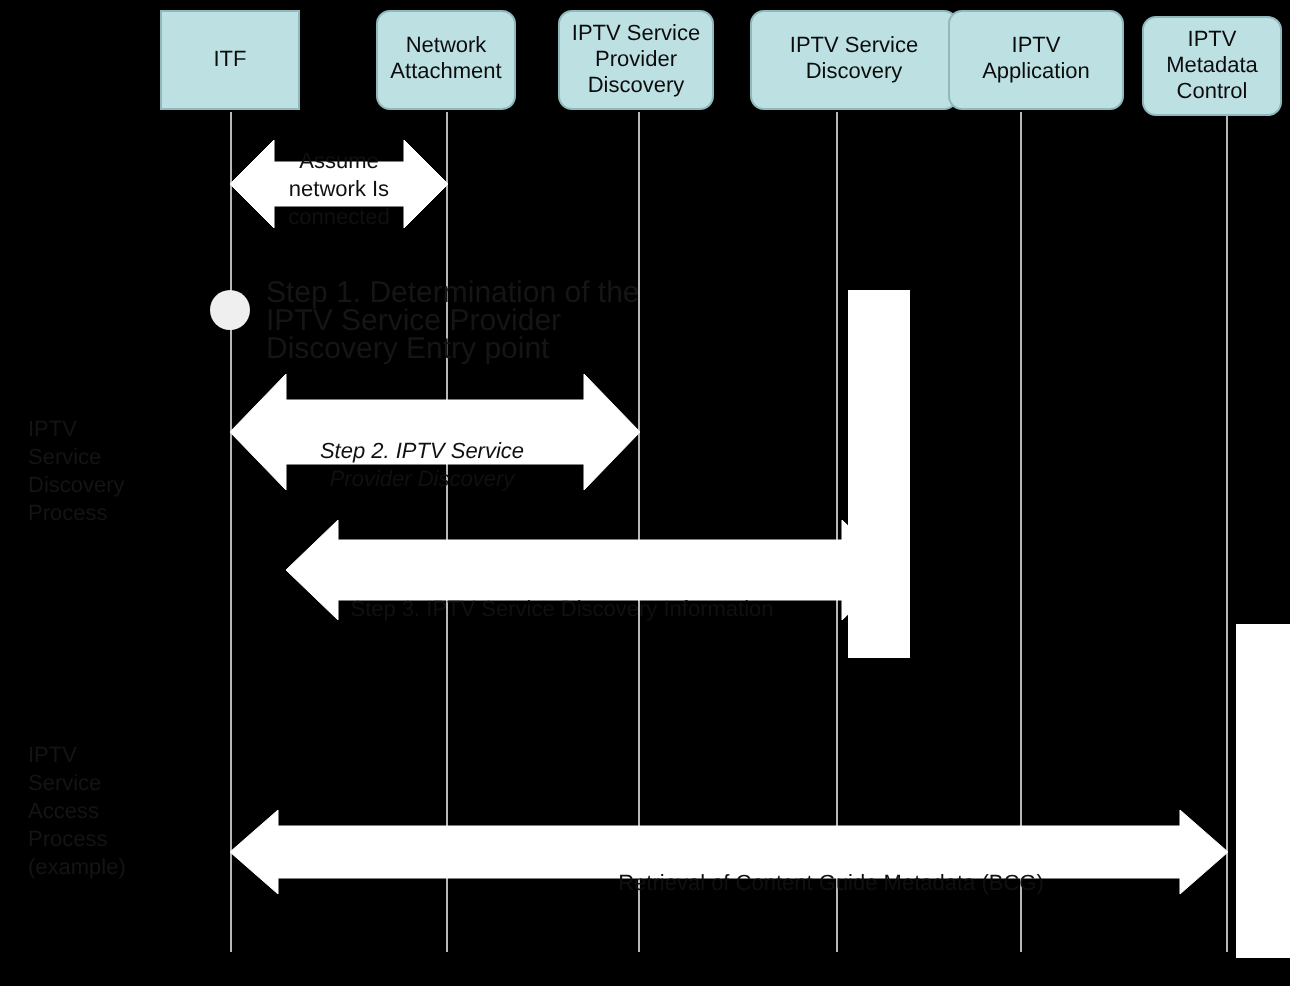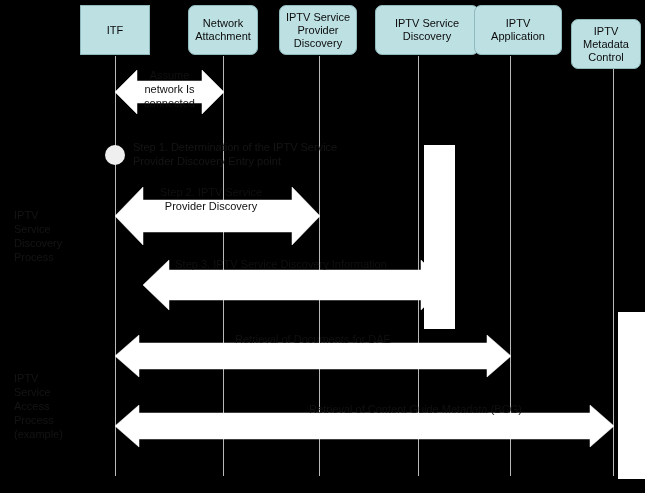--- a/index.html
+++ b/index.html
@@ -61,37 +61,37 @@
     position: absolute;
   }
   .dblarrow svg { display: block; }
   .dblarrow .arrow-label {
     position: absolute;
     left: 0;
     right: 0;
     top: 0;
     bottom: 0;
     display: flex;
-    align-items: flex-start;
+    align-items: flex-end;
     justify-content: center;
     text-align: center;
     color: #101010;
     font-size: 11px;
     line-height: 13px;
     pointer-events: none;
     padding: 0 22px;
     box-sizing: border-box;
   }
   .dblarrow.two-line .arrow-label { line-height: 14px; }
 
   
   .ghost-text {
     position: absolute;
     color: #151515;
-    font-size: 11px;
+    font-size: 15px;
     line-height: 14px;
     text-align: left;
   }
 
   
   .phase-label {
     position: absolute;
     color: #141414;
     font-size: 11px;
     line-height: 14px;
@@ -123,21 +123,21 @@
   </div>
 
   <div class="actor-box rounded" style="left:375px; top:5px; width:104px; height:50px;">
     <span>IPTV Service Discovery</span>
   </div>
 
   <div class="actor-box rounded" style="left:474px; top:5px; width:88px; height:50px;">
     <span>IPTV Application</span>
   </div>
 
-  <div class="actor-box rounded" style="left:571px; top:19px; width:70px; height:50px;">
+  <div class="actor-box rounded" style="left:571px; top:8px; width:70px; height:50px;">
     <span>IPTV Metadata Control</span>
   </div>
 
   <div class="activation" style="left:424px; top:145px; width:31px; height:184px;"></div>
   <div class="activation" style="left:618px; top:312px; width:30px; height:167px;"></div>
 
   <div class="start-dot" style="left:105px; top:145px; width:20px; height:20px;"></div>
 
   <div class="ghost-text" style="left:133px; top:140px; width:215px;">
     <span>Step 1. Determination of the IPTV Service Provider Discovery Entry point</span>
@@ -153,46 +153,38 @@
 
   <div class="dblarrow two-line" style="left:115px; top:68px; width:109px; height:48px;">
     <svg width="109" height="48" viewBox="0 0 109 48" preserveAspectRatio="none">
       <polygon points="0,24 22,2 22,13 87,13 87,2 109,24 87,46 87,35 22,35 22,46" fill="#ffffff" stroke="#ffffff" stroke-width="0.5"></polygon>
     </svg>
     <div class="arrow-label" style="padding:0 20px;">
       <span>Assume network Is connected</span>
     </div>
   </div>
 
-  <div class="dblarrow two-line" style="left:115px; top:185px; width:192px; height:62px;">
+  <div class="dblarrow two-line" style="left:115px; top:185px; width:192px; height:62px;font-style:italic;">
     <svg width="205" height="62" viewBox="0 0 205 62" preserveAspectRatio="none">
       <polygon points="0,31 28,2 28,15 177,15 177,2 205,31 177,60 177,47 28,47 28,60" fill="#ffffff" stroke="#ffffff" stroke-width="0.5"></polygon>
     </svg>
     <div class="arrow-label" style="padding:0 30px;">
       <span>Step 2. IPTV Service Provider Discovery</span>
     </div>
   </div>
 
   <div class="dblarrow" style="left:115px; top:258px; width:304px; height:54px;padding-left:28px;">
     <svg width="304" height="54" viewBox="0 0 304 54" preserveAspectRatio="none">
       <polygon points="0,27 26,2 26,12 278,12 278,2 304,27 278,52 278,42 26,42 26,52" fill="#ffffff" stroke="#ffffff" stroke-width="0.5"></polygon>
     </svg>
     <div class="arrow-label" style="padding:0 28px;">
       <span>Step 3. IPTV Service Discovery Information</span>
     </div>
   </div>
 
-  <div class="dblarrow" style="left:115px; top:333px; width:396px; height:46px;">
-    <svg width="396" height="46" viewBox="0 0 396 46" preserveAspectRatio="none">
-      <polygon points="0,23 24,2 24,10 372,10 372,2 396,23 372,44 372,36 24,36 24,44" fill="#ffffff" stroke="#ffffff" stroke-width="0.5"></polygon>
-    </svg>
-    <div class="arrow-label" style="padding:0 26px;">
-      <span>Retrieval of Documents for DAE</span>
-    </div>
-  </div>
 
   <div class="dblarrow" style="left:115px; top:403px; width:601px; height:46px;">
     <svg width="499" height="46" viewBox="0 0 499 46" preserveAspectRatio="none">
       <polygon points="0,23 24,2 24,10 475,10 475,2 499,23 475,44 475,36 24,36 24,44" fill="#ffffff" stroke="#ffffff" stroke-width="0.5"></polygon>
     </svg>
     <div class="arrow-label" style="padding:0 26px;">
       <span>Retrieval of Content Guide Metadata (BCG)</span>
     </div>
   </div>
 

